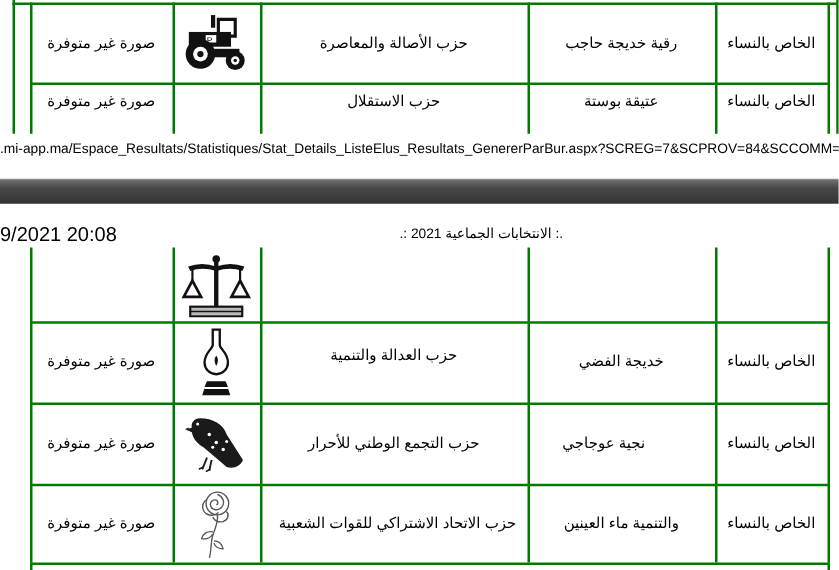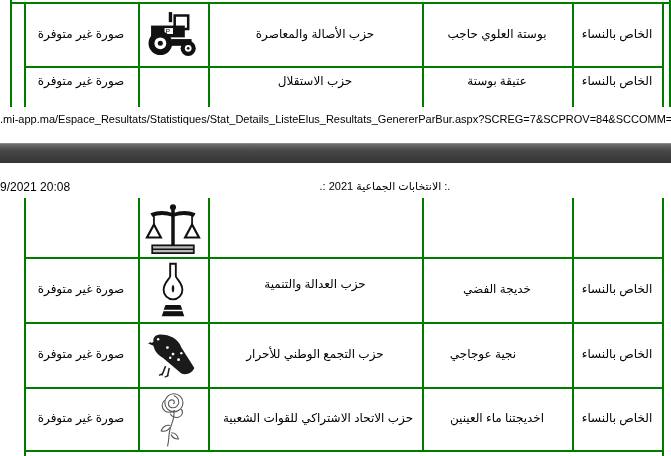--- a/index.html
+++ b/index.html
@@ -20,21 +20,21 @@
     position:absolute;left:0;top:113px;width:690px;height:15px;
     font-size:11px;white-space:nowrap;direction:ltr;color:#000;
   }
   .sep-bar{
     position:absolute;left:0;top:143px;width:671px;height:19px;
     background:linear-gradient(180deg,#6e6e6e 0%,#474747 35%,#343434 100%);
     border-top:1px solid #8a8a8a;
   }
   .p2-date{
     position:absolute;left:0;top:180px;width:120px;height:15px;
-    font-size:12px;direction:ltr;white-space:nowrap;
+    font-size:16px;direction:ltr;white-space:nowrap;
   }
   .p2-title{
     position:absolute;left:290px;top:180px;width:190px;height:16px;
     font-size:11px;direction:rtl;text-align:center;white-space:nowrap;
   }
   .icon-box{position:absolute;display:flex;align-items:center;justify-content:center;}
   svg{display:block;}
 </style>
 </head>
 <body>
@@ -63,21 +63,21 @@
     <circle cx="17" cy="39" r="14" fill="#111"></circle>
     <circle cx="17" cy="39" r="7" fill="#fff"></circle>
     <circle cx="17" cy="39" r="3" fill="#111"></circle>
     <rect x="30" y="34" width="24" height="8" fill="#111"></rect>
     <circle cx="50" cy="45" r="9" fill="#111"></circle>
     <circle cx="50" cy="45" r="4" fill="#fff"></circle>
     <circle cx="50" cy="45" r="1.6" fill="#111"></circle>
   </svg>
 </div>
 <div class="cell" style="left:208px;top:2px;width:214px;height:64px;">حزب الأصالة والمعاصرة</div>
-<div class="cell" style="left:422px;top:2px;width:150px;height:64px;">بوستة العلوي حاجب</div>
+<div class="cell" style="left:422px;top:2px;width:150px;height:64px;">رقية خديجة حاجب</div>
 <div class="cell" style="left:572px;top:2px;width:90px;height:64px;">الخاص بالنساء</div>
 
 <div class="cell" style="left:24px;top:66px;width:114px;height:30px;">صورة غير متوفرة</div>
 <div class="cell" style="left:208px;top:66px;width:214px;height:30px;">حزب الاستقلال</div>
 <div class="cell" style="left:422px;top:66px;width:150px;height:30px;font-family:Liberation Serif, serif;">عتيقة بوستة</div>
 <div class="cell" style="left:572px;top:66px;width:90px;height:30px;">الخاص بالنساء</div>
 
 <div class="footer-url">.mi-app.ma/Espace_Resultats/Statistiques/Stat_Details_ListeElus_Resultats_GenererParBur.aspx?SCREG=7&amp;SCPROV=84&amp;SCCOMM=20...</div>
 
 <div class="sep-bar"></div>
@@ -162,14 +162,14 @@
       <path d="M21 5 c5 2 7 7 4 11 c-3 4 -9 3 -10 -1 c-1 -3 2 -6 5 -5 c2 1 2 4 0 4"></path>
       <path d="M11 10 c-4 3 -4 9 0 12 c3 2 8 2 11 -1"></path>
       <path d="M29 20 c3 3 1 8 -3 9 c-4 1 -8 -1 -9 -4"></path>
       <path d="M21 23 c1 6 -2 12 -4 18 c-2 6 -1 12 -3 20"></path>
       <path d="M17 38 c-5 -1 -9 2 -10 6 c4 1 8 -1 10 -4"></path>
       <path d="M18 46 c4 0 7 3 8 7 c-4 0 -7 -2 -8 -5"></path>
     </g>
   </svg>
 </div>
 <div class="cell" style="left:208px;top:387px;width:220px;height:63px;">حزب الاتحاد الاشتراكي للقوات الشعبية</div>
-<div class="cell" style="left:422px;top:387px;width:150px;height:63px;">اخديجتنا ماء العينين</div>
+<div class="cell" style="left:422px;top:387px;width:150px;height:63px;">والتنمية ماء العينين</div>
 <div class="cell" style="left:572px;top:387px;width:90px;height:63px;">الخاص بالنساء</div>
 
 </body></html>

